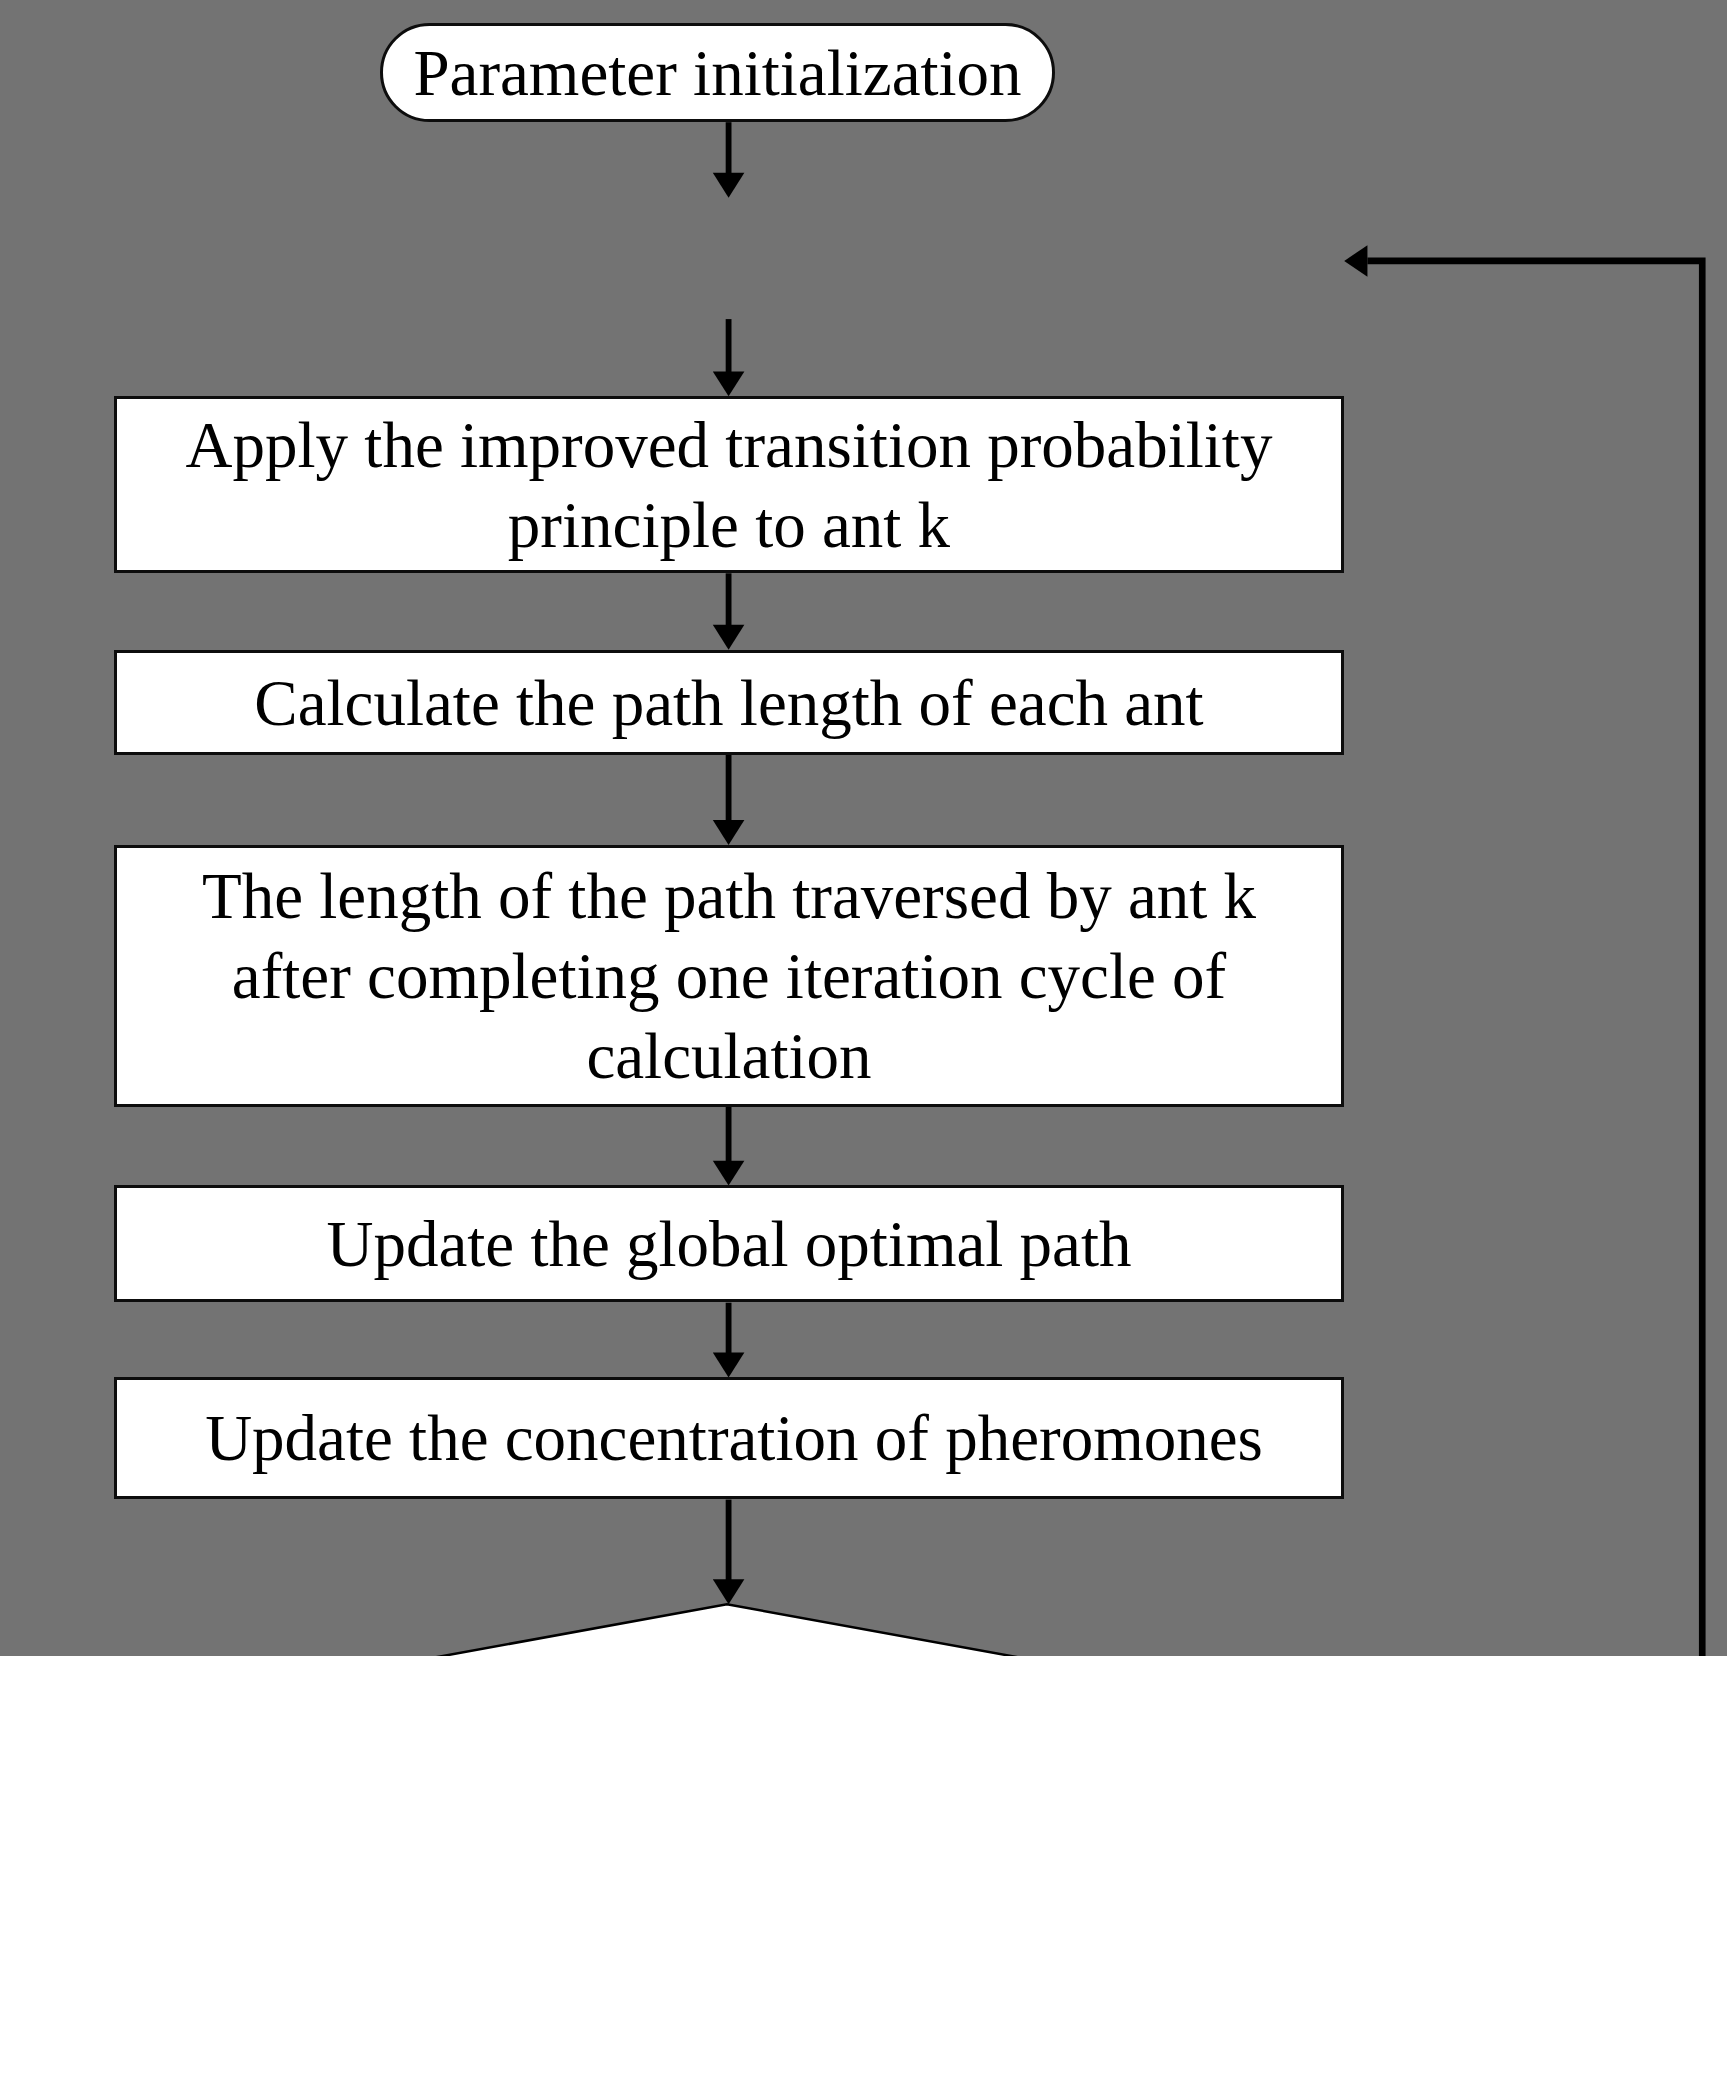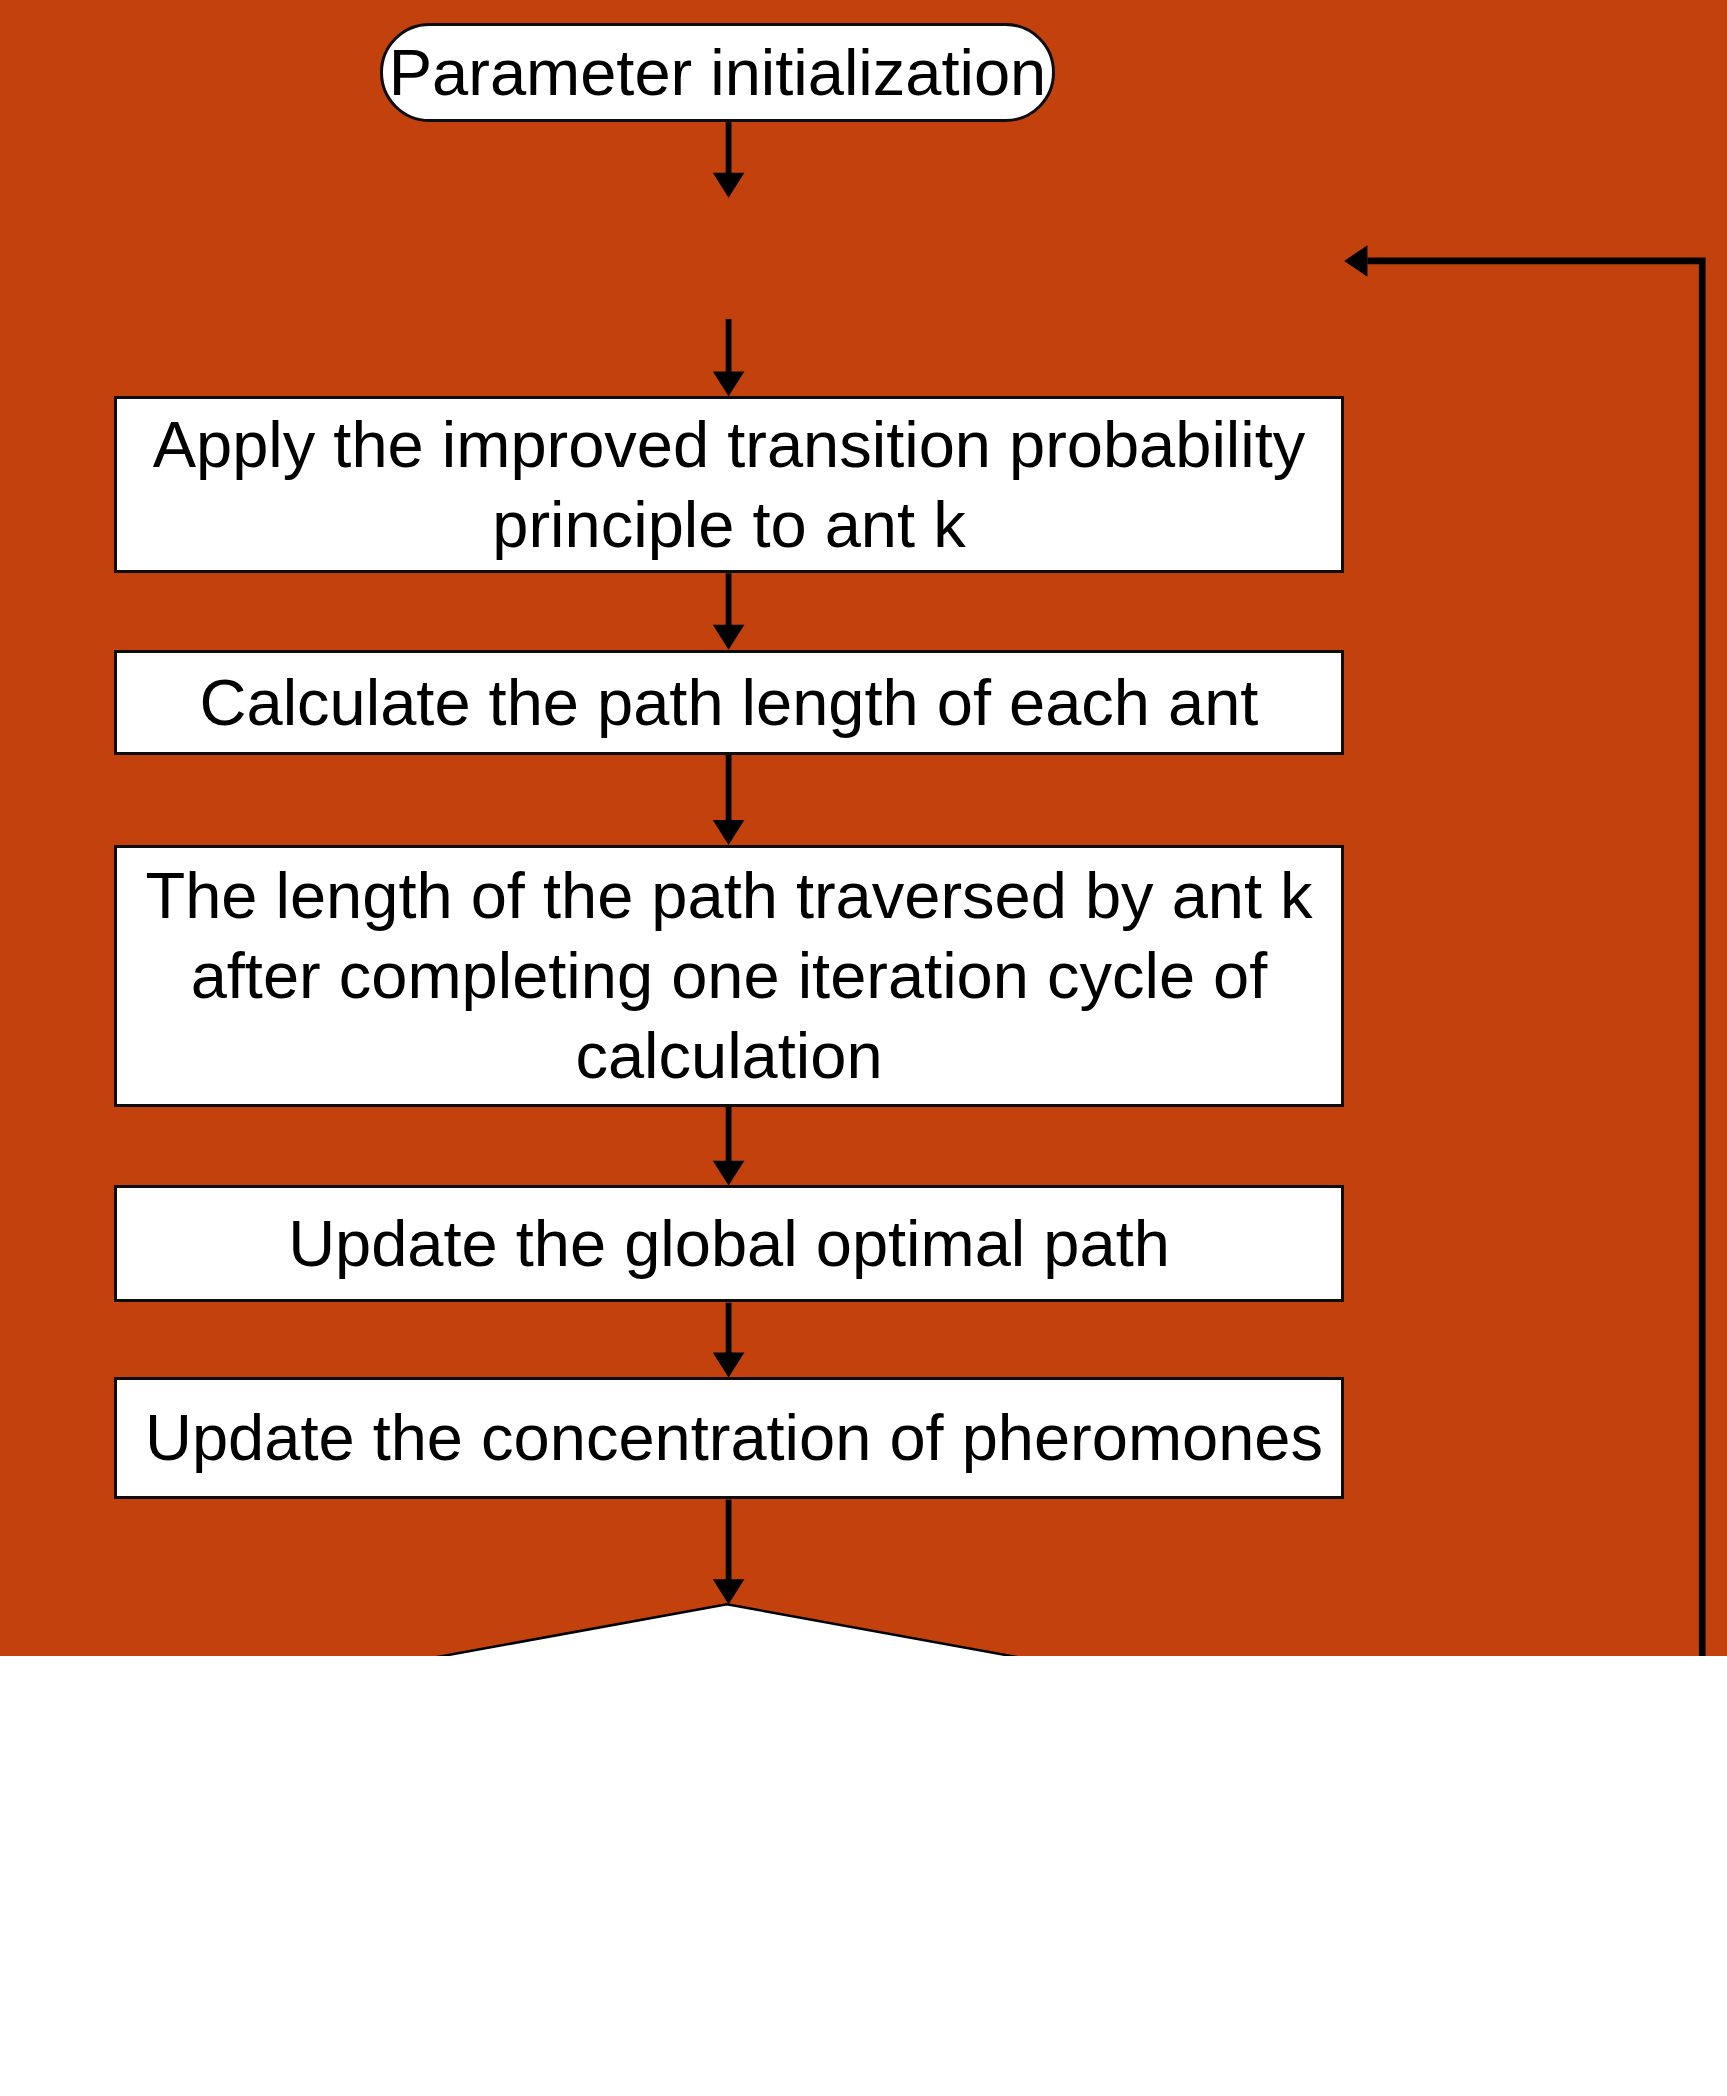--- a/index.html
+++ b/index.html
@@ -1,21 +1,21 @@
 <!DOCTYPE html>
 <html style="font-size:13.3px"><head>
 <meta charset="utf-8">
 <style>
   html, body { margin: 0; padding: 0; background: #ffffff; }
   .canvas {
     position: relative;
     width: 1728px;
     height: 1656px;
-    background: #c2410c;
-    font-family: Liberation Sans, sans-serif;
+    background: #737373;
+    font-family: Liberation Serif, serif;
     color: #000000;
     overflow: hidden;
   }
   svg.connectors {
     position: absolute;
     left: 0; top: 0;
     width: 1728px; height: 2097px;
   }
   .node {
     position: absolute;

